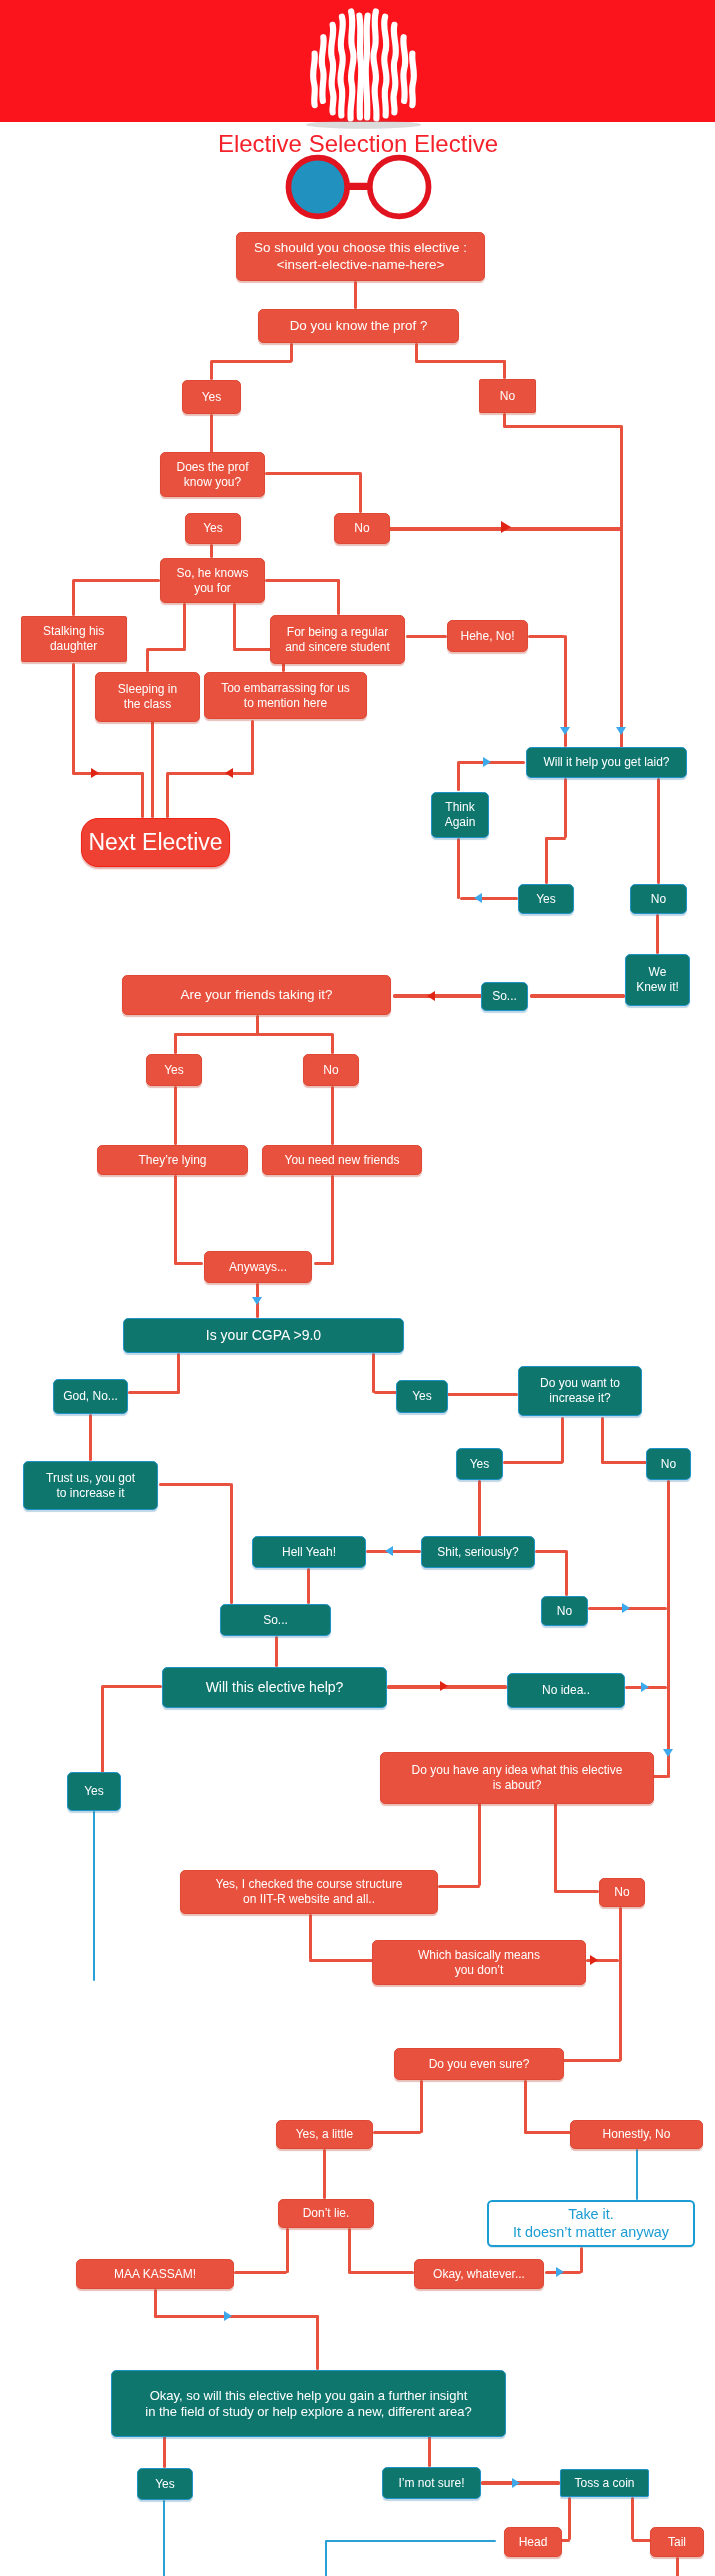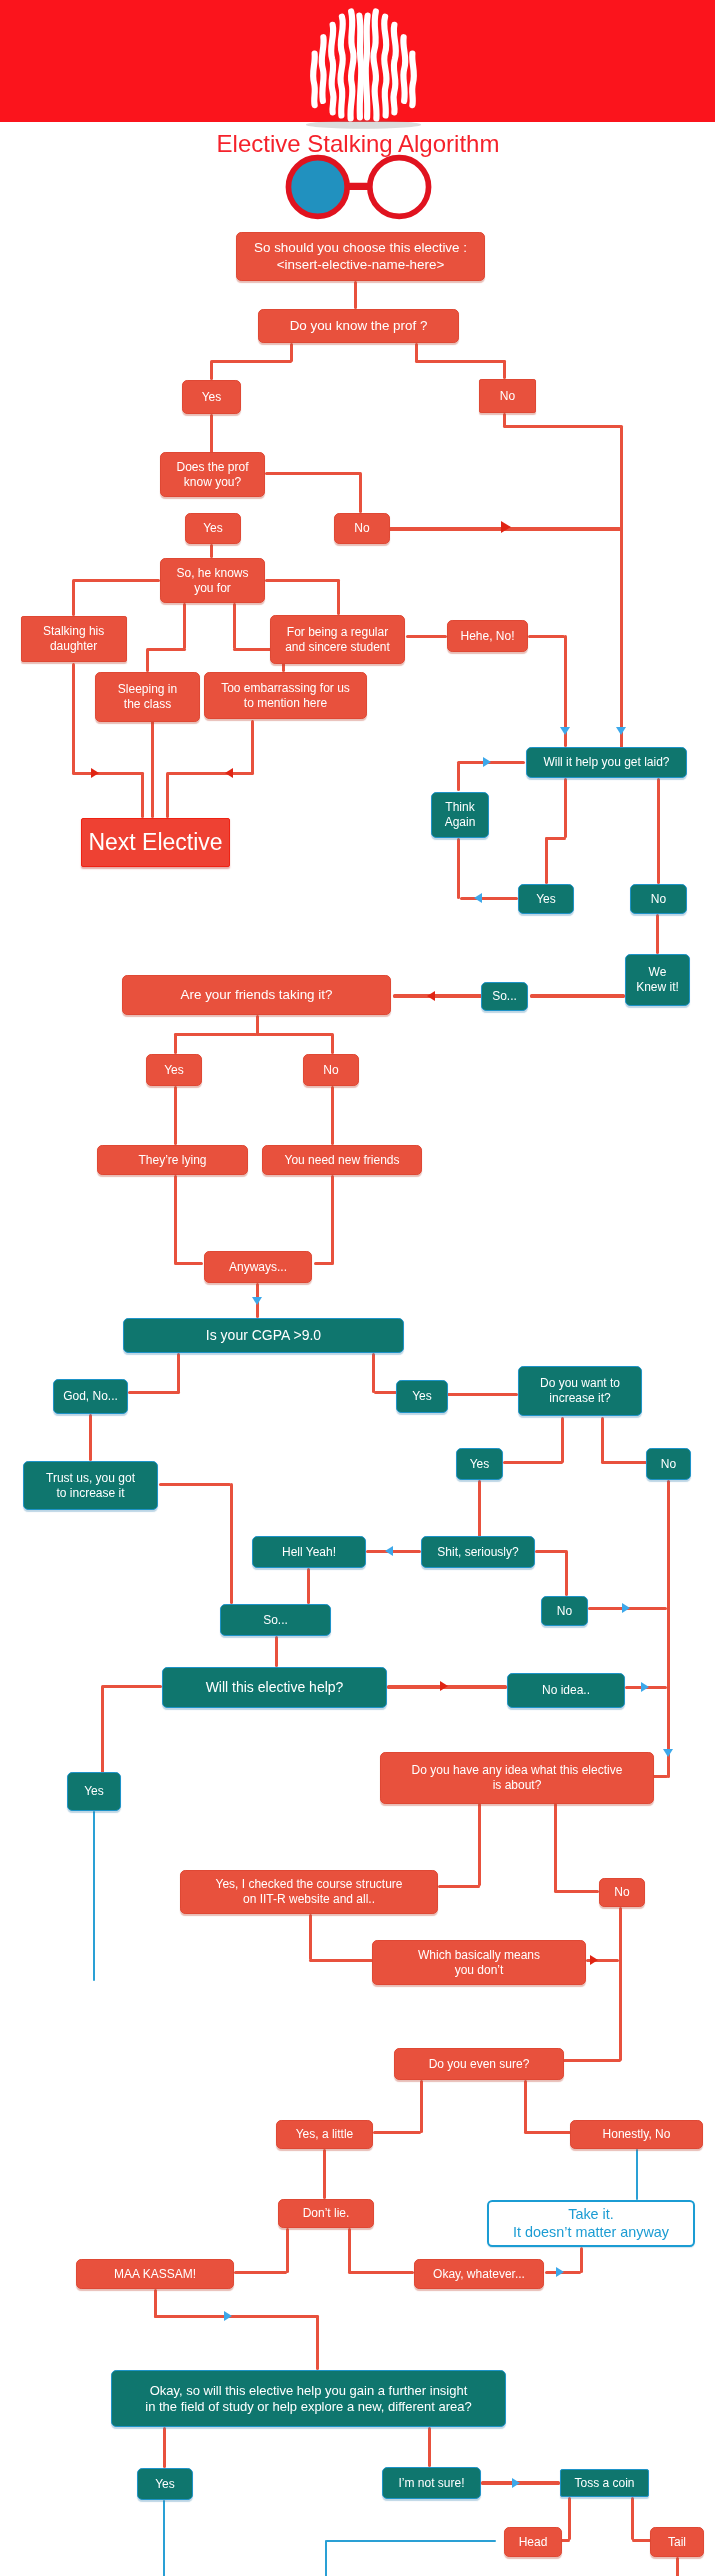--- a/index.html
+++ b/index.html
@@ -8,21 +8,21 @@
   .banner{position:absolute;left:0;top:0;width:716px;height:122px;background:#fb141c;}
   .brain{position:absolute;left:292px;top:0;width:143px;height:130px;z-index:3;}
   .title{position:absolute;left:0;top:130px;width:716px;text-align:center;
          font-size:24px;font-weight:500;color:#f5222b;z-index:2;}
   .glasses{position:absolute;left:281px;top:154px;width:155px;height:68px;z-index:2;}
   .node{position:absolute;box-sizing:border-box;display:flex;align-items:center;justify-content:center;
         text-align:center;color:#fff;border-radius:5.2px;line-height:1.22;white-space:pre-line;
         font-size:12px;z-index:5;padding:2.1px 4.1px;}
   .r{background:#e8513d;border:1px solid #df4834;box-shadow:0 1.5px 1px rgba(190,70,50,.35);}
   .b{background:#0f766e;border:1px solid #1d93c8;box-shadow:0 1.5px 1px rgba(40,120,170,.3);}
-  .big{background:#ee4133;border:1.5px solid #ef2213;border-radius:2px;box-shadow:0 1.5px 1.5px rgba(190,40,30,.4);}
+  .big{background:#ee4133;border:1.5px solid #ef2213;border-radius:17px;box-shadow:0 1.5px 1.5px rgba(190,40,30,.4);}
   .outline{background:#ffffff;border:2.1px solid #1b9cd3;color:#1b9cd3;box-shadow:0 1px 1px rgba(120,170,200,.3);}
   .fs25{font-size:13px}.fs26{font-size:13.4px}.fs27{font-size:14px}.fs28{font-size:14.4px}
   .fs44{font-size:23px}
   .edge{position:absolute;z-index:1;border-radius:1.5px;}
   .edge.red{background:#e8513d;}
   .edge.blue{background:#2aa0d5;}
   .ah{position:absolute;width:0;height:0;border-style:solid;z-index:4;}
   .ah.r-right{border-width:5.2px 0 5.2px 8.2px;border-color:transparent transparent transparent #e02413;}
   .ah.r-left {border-width:5.2px 8.2px 5.2px 0;border-color:transparent #e02413 transparent transparent;}
   .ah.r-big-right{border-width:6.7px 0 6.7px 10.3px;border-color:transparent transparent transparent #e02413;}
@@ -52,21 +52,21 @@
         <path d="M8,30 C3,62 10,92 5,122 C2,152 9,182 7,228"></path>
         <path d="M24,22 C17,52 29,72 21,97 C14,120 29,137 23,162 C18,184 27,200 25,230"></path>
         <path d="M42,32 C35,57 50,77 42,102 C35,124 50,142 43,167 C38,186 45,200 43,224"></path>
         <path d="M60,48 C55,70 68,90 61,114 C54,136 67,154 60,177 C55,194 62,204 60,218"></path>
         <path d="M78,72 C75,94 86,112 79,134 C74,152 83,168 79,196"></path>
         <path d="M95,104 C93,124 102,140 96,162 C92,178 98,190 95,204"></path>
       </g>
     </g>
   </svg>
 
-  <div class="title">Elective Stalking Algorithm</div>
+  <div class="title">Elective Selection Elective</div>
 
   <svg class="glasses" viewBox="0 0 300 132">
     <rect x="122" y="56" width="56" height="14" rx="6" fill="#e0131f"></rect>
     <circle cx="71" cy="64" r="57" fill="#2191bf" stroke="#e0131f" stroke-width="11"></circle>
     <circle cx="229" cy="64" r="57" fill="#ffffff" stroke="#e0131f" stroke-width="11"></circle>
   </svg>
 
   <div class="edge red" style="left:354px;top:281px;width:2.6px;height:28px"></div>
   <div class="edge red" style="left:290px;top:343px;width:2.6px;height:18.5px"></div>
   <div class="edge red" style="left:211px;top:360px;width:81px;height:2.6px"></div>
@@ -265,21 +265,21 @@
   <div class="node r" style="left:372px;top:1940px;width:214px;height:45px">Which basically means
 you don’t</div>
   <div class="node r" style="left:394px;top:2048px;width:170px;height:32px">Do you even sure?</div>
   <div class="node r" style="left:276px;top:2120px;width:97px;height:29px">Yes, a little</div>
   <div class="node r" style="left:570px;top:2120px;width:133px;height:29px">Honestly, No</div>
   <div class="node r" style="left:278px;top:2199px;width:96px;height:29px">Don’t lie.</div>
   <div class="node outline fs28" style="left:487px;top:2200px;width:208px;height:47px">Take it.
 It doesn’t matter anyway</div>
   <div class="node r" style="left:76px;top:2259px;width:158px;height:30px">MAA KASSAM!</div>
   <div class="node r" style="left:414px;top:2259px;width:130px;height:30px">Okay, whatever...</div>
-  <div class="node b fs25" style="left:111px;top:2370px;width:395px;height:57px">Okay, so will this elective help you gain a further insight
+  <div class="node b fs25" style="left:111px;top:2370px;width:395px;height:67px">Okay, so will this elective help you gain a further insight
 in the field of study or help explore a new, different area?</div>
   <div class="node b" style="left:137px;top:2468px;width:56px;height:32px">Yes</div>
   <div class="node b" style="left:382px;top:2467px;width:99px;height:32px">I’m not sure!</div>
   <div class="node b" style="left:560px;top:2469px;width:89px;height:28px;border-radius:2.1px">Toss a coin</div>
   <div class="node r" style="left:504px;top:2527px;width:58px;height:30px">Head</div>
   <div class="node r" style="left:650px;top:2527px;width:54px;height:30px">Tail</div>
 
 </div>
 
 

